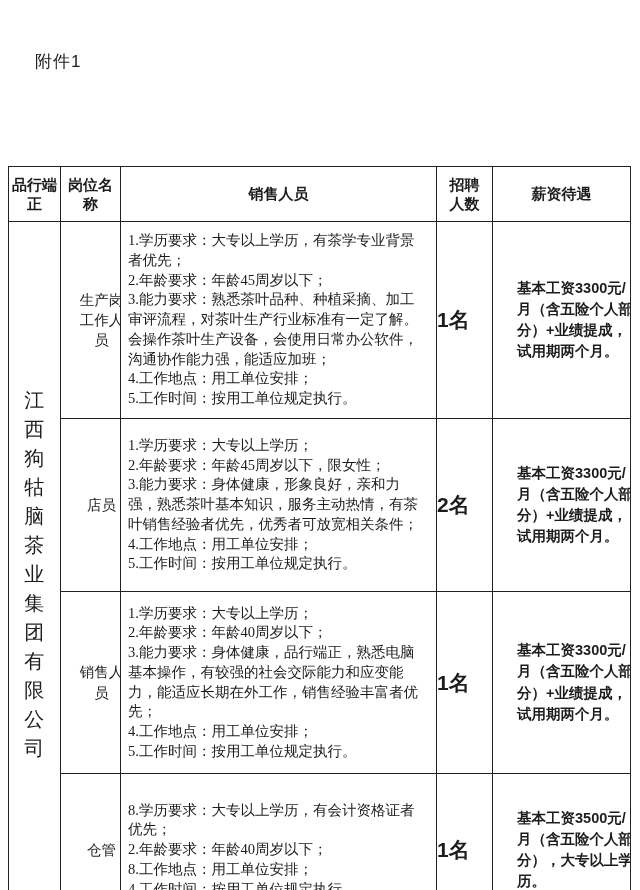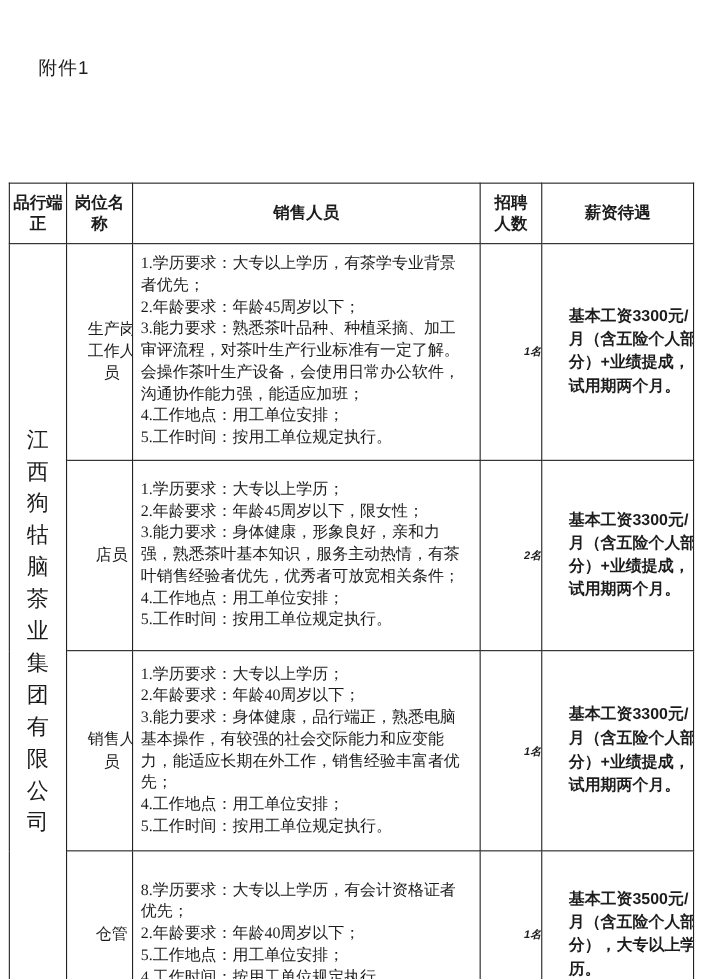--- a/index.html
+++ b/index.html
@@ -78,24 +78,23 @@
   }
   td.cond-cell { padding: 8px 6px 8px 7px; font-family: Liberation Serif, serif; }
   .cond-line {
     width: 292px;
     font-size: 14.5px;
     line-height: 1.36;
     word-break: break-all;
     text-align: left;
   }
   td.count-cell {
-    text-align: right;
-    font-size: 10px;
-    font-weight: 700;
-    font-style: italic;
+    text-align: left;
+    font-size: 21px;
+    font-weight: 700;
   }
   td.salary-cell { padding: 4px 24px; }
   .salary-text {
     width: 120px;
     margin: 0 auto;
     font-size: 14.5px;
     font-weight: 700;
     line-height: 1.45;
     word-break: break-all;
     text-align: left;
@@ -188,21 +187,21 @@
           <div class="salary-text">基本工资3300元/月（含五险个人部分）+业绩提成，试用期两个月。</div>
         </td>
       </tr>
       <tr style="height:153px">
         <td class="pos-cell">
           <div class="pos-text">仓管</div>
         </td>
         <td class="cond-cell">
             <div class="cond-line">8.学历要求：大专以上学历，有会计资格证者优先；</div>
             <div class="cond-line">2.年龄要求：年龄40周岁以下；</div>
-            <div class="cond-line">5.工作地点：用工单位安排；</div>
+            <div class="cond-line">8.工作地点：用工单位安排；</div>
             <div class="cond-line">4.工作时间：按用工单位规定执行。</div>
           </td>
         <td class="count-cell">1名</td>
         <td class="salary-cell">
           <div class="salary-text">基本工资3500元/月（含五险个人部分），大专以上学历。</div>
         </td>
       </tr>
     </tbody>
   </table>
 

